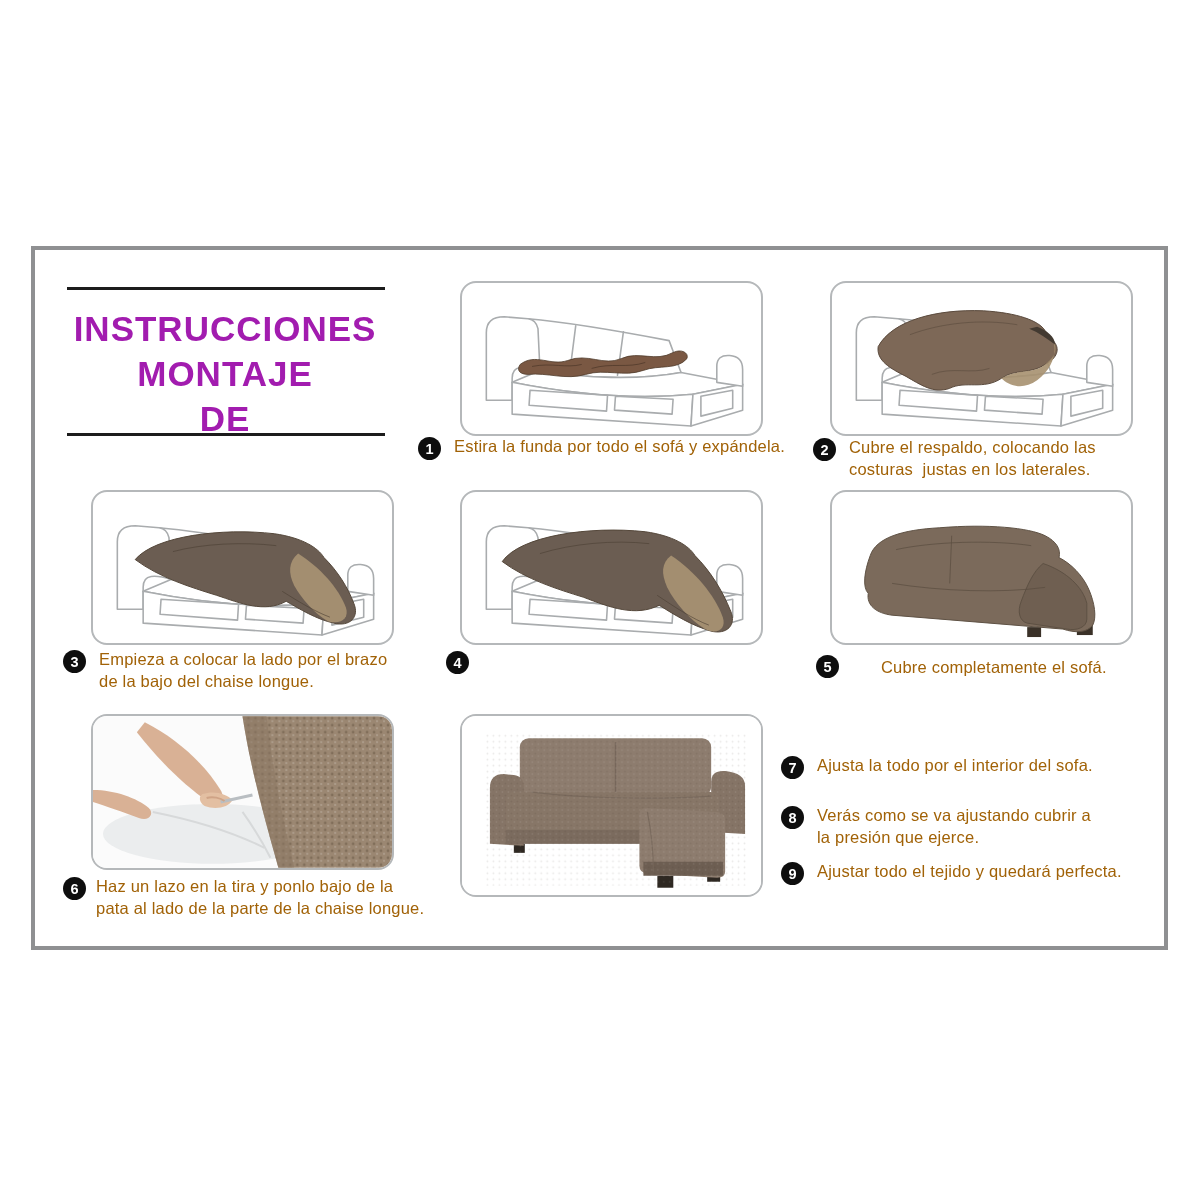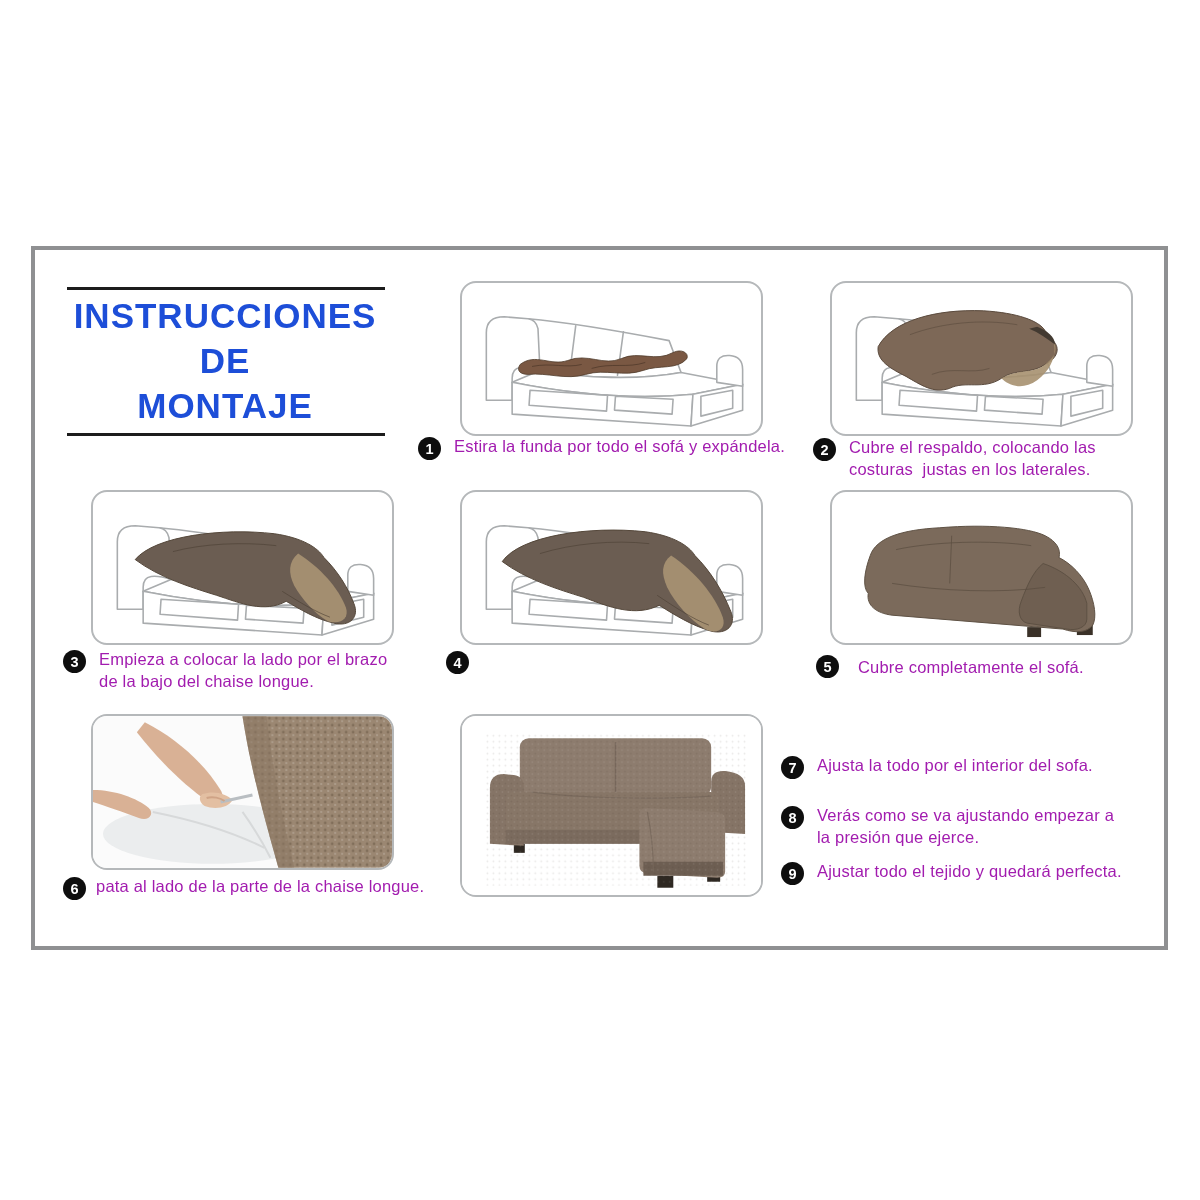--- a/index.html
+++ b/index.html
@@ -8,36 +8,36 @@
     font-family:"Liberation Sans", sans-serif;
   }
   .abs{position:absolute;}
   .frame{
     left:31px;top:246px;width:1129px;height:696px;
     border:4px solid #8f9092;background:#ffffff;
   }
   
   .title-rule{height:3px;background:#1c1c1c;}
   .title-text{
-    left:45px;top:293px;width:360px;text-align:center;
-    color:#1d4ed8;font-weight:bold;font-size:35px;line-height:45px;letter-spacing:1px;
+    left:45px;top:306px;width:360px;text-align:center;
+    color:#a21caf;font-weight:bold;font-size:35px;line-height:45px;letter-spacing:1px;
   }
   
   .panel{
     border:2px solid #b5b8ba;border-radius:16px;background:#ffffff;overflow:hidden;
   }
   .panel svg{display:block;width:100%;height:100%;}
   
   .step{display:flex;align-items:flex-start;gap:13px;}
   .badge{
     flex:0 0 auto;width:23px;height:23px;border-radius:50%;
     background:#0e0e0e;color:#ffffff;font-weight:bold;font-size:14.5px;
     display:flex;align-items:center;justify-content:center;margin-top:1px;
   }
-  .step-text{color:#a21caf;font-size:16.5px;line-height:21.5px;letter-spacing:0.2px;}
+  .step-text{color:#a16207;font-size:16.5px;line-height:21.5px;letter-spacing:0.2px;}
   .step-line{white-space:pre;}
   .hidden-defs{position:absolute;width:0;height:0;overflow:hidden;}
 </style>
 </head>
 <body>
 
 <svg class="hidden-defs" aria-hidden="true">
   <defs>
     <g id="line-sofa" fill="#ffffff" stroke="#a9acae" stroke-width="1.6" stroke-linejoin="round" stroke-linecap="round">
       <path d="M66,36 C112,40 166,50 208,58 L220,90 C176,98 124,96 78,88 Z"></path>
@@ -59,22 +59,22 @@
     </pattern>
   </defs>
 </svg>
 
 <div class="abs frame"></div>
 
 <div>
   <div class="abs title-rule" style="left:67px;top:287px;width:318px;"></div>
   <div class="abs title-text">
     <div>INSTRUCCIONES</div>
+    <div>MONTAJE</div>
     <div>DE</div>
-    <div>MONTAJE</div>
   </div>
   <div class="abs title-rule" style="left:67px;top:433px;width:318px;"></div>
 </div>
 
 <div class="abs panel" style="left:460px;top:281px;width:299px;height:151px;">
   <svg viewBox="0 0 300 152">
     <use href="#line-sofa"></use>
     <g fill="#7a5843" stroke="#4e3a2a" stroke-width="0.8">
       <path d="M58,82 C74,70 88,84 106,78 C126,70 142,84 160,76 C178,68 194,80 212,70 C220,66 228,70 226,76 C216,88 198,82 182,88 C162,95 144,86 124,92 C104,98 86,90 66,92 C58,92 54,88 58,82 Z"></path>
       <path fill="none" stroke="#3f2e20" opacity="0.7" d="M70,84 C90,80 104,86 120,82 M130,86 C150,80 166,86 184,80"></path>
@@ -188,43 +188,44 @@
     <div class="step-line">de la bajo del chaise longue.</div>
   </div>
 </div>
 
 <div class="abs step" style="left:446px;top:650px;gap:19px;">
   <div class="badge">4</div>
 </div>
 
 <div class="abs step" style="left:816px;top:654px;gap:19px;">
   <div class="badge">5</div>
-  <div class="step-text" style="margin-top:3px;">
+  <div class="step-text" style="margin-top:3px;margin-left:23px;">
     <div class="step-line">Cubre completamente el sofá.</div>
   </div>
 </div>
 
 <div class="abs step" style="left:63px;top:876px;gap:10px;">
   <div class="badge">6</div>
   <div class="step-text">
+    <div class="step-line">Haz un lazo en la tira y ponlo bajo de la</div>
     <div class="step-line">pata al lado de la parte de la chaise longue.</div>
   </div>
 </div>
 
 <div class="abs step" style="left:781px;top:755px;">
   <div class="badge">7</div>
   <div class="step-text">
     <div class="step-line">Ajusta la todo por el interior del sofa.</div>
   </div>
 </div>
 
 <div class="abs step" style="left:781px;top:805px;">
   <div class="badge">8</div>
   <div class="step-text">
-    <div class="step-line">Verás como se va ajustando empezar a</div>
+    <div class="step-line">Verás como se va ajustando cubrir a</div>
     <div class="step-line">la presión que ejerce.</div>
   </div>
 </div>
 
 <div class="abs step" style="left:781px;top:861px;">
   <div class="badge">9</div>
   <div class="step-text">
     <div class="step-line">Ajustar todo el tejido y quedará perfecta.</div>
   </div>
 </div>

